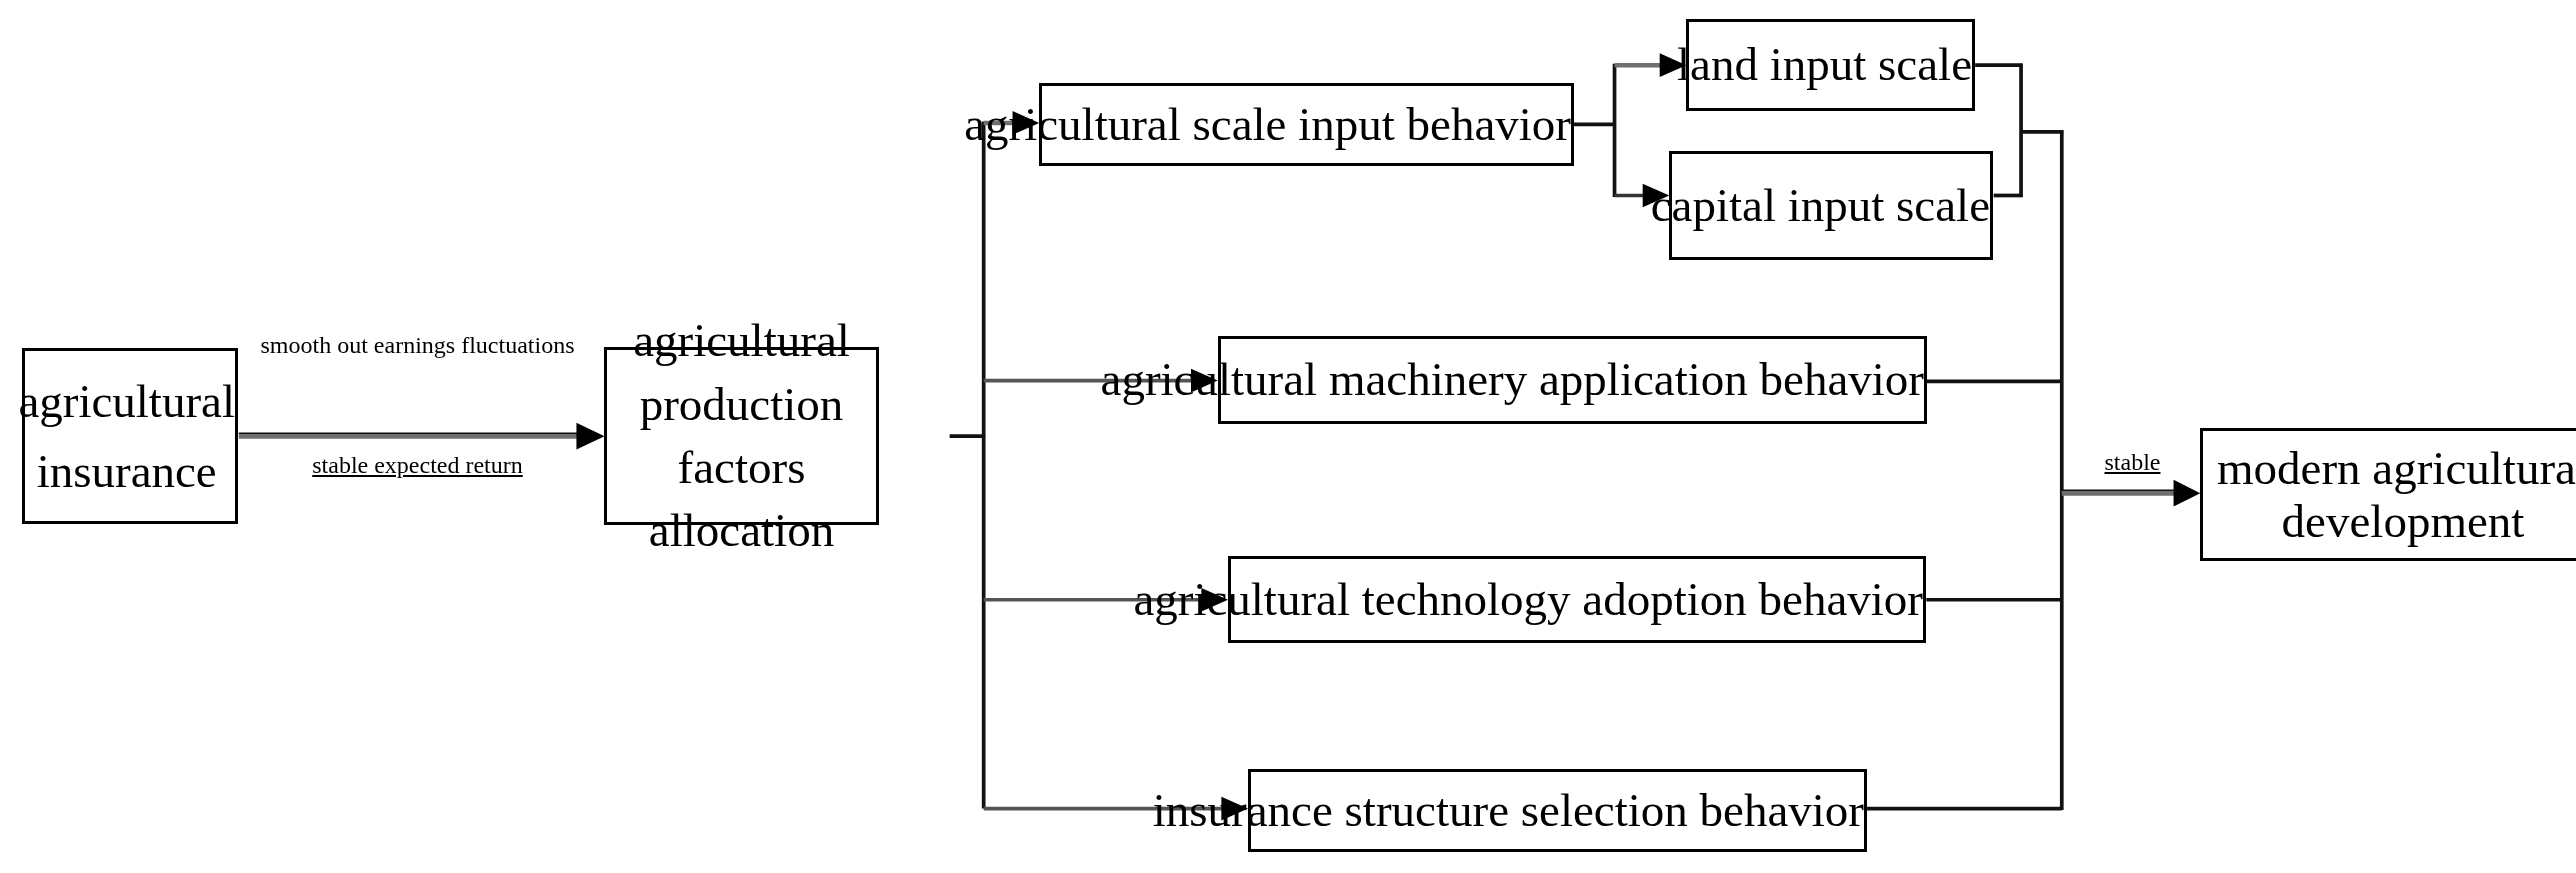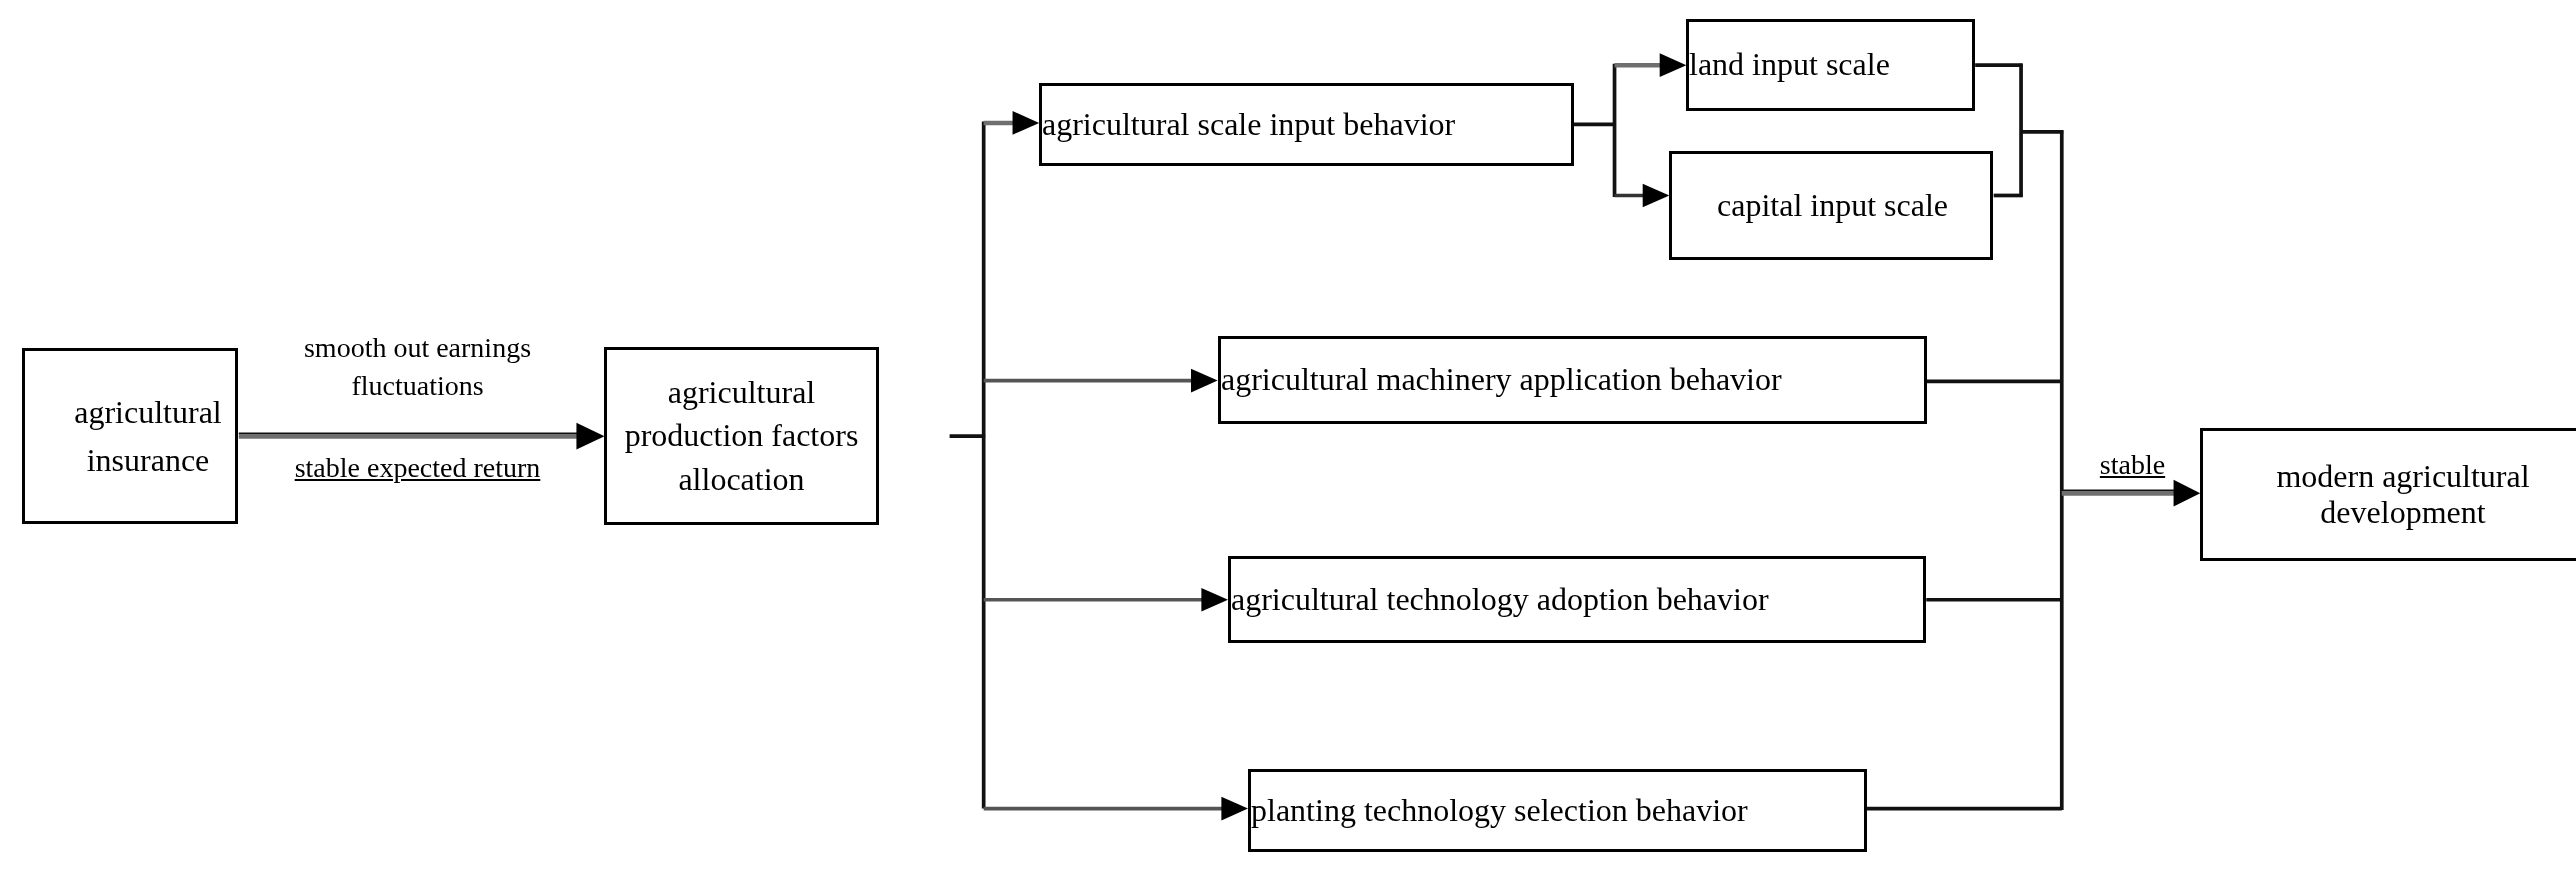--- a/index.html
+++ b/index.html
@@ -24,33 +24,33 @@
     width: 2576px;
     height: 873px;
   }
   .node {
     position: absolute;
     box-sizing: border-box;
     background: #ffffff;
     border: 3.7px solid #000000;
     display: flex;
     align-items: center;
-    justify-content: flex-start;
+    justify-content: flex-end;
     text-align: center;
-    font-size: 32px;
+    font-size: 47px;
     line-height: 1.35;
     color: #000000;
   }
   .node.single { white-space: nowrap; }
   .node.loose  { line-height: 1.5; padding-left: 36px; }
   .node.tight  { line-height: 1.12; }
   .edge-label {
     position: absolute;
     text-align: center;
-    font-size: 28px;
+    font-size: 24px;
     line-height: 1.34;
     color: #000000;
   }
   .edge-label.single { white-space: nowrap; text-decoration: underline; }
 </style>
 </head>
 <body>
 
 <div id="canvas">
 
@@ -122,21 +122,21 @@
 
   <div class="node single" style="left:1218px; top:336px; width:709px; height:88px;">
     <span>agricultural machinery application behavior</span>
   </div>
 
   <div class="node single" style="left:1228px; top:556px; width:698px; height:87px;">
     <span>agricultural technology adoption behavior</span>
   </div>
 
   <div class="node single" style="left:1248px; top:769px; width:619px; height:83px;">
-    <span>planting technology selection behavior</span>
+    <span>insurance structure selection behavior</span>
   </div>
 
   <div class="node tight" style="left:2200px; top:428px; width:406px; height:133px;">
     <span>modern agricultural development</span>
   </div>
 
   <div class="edge-label" style="left:247px; top:329px; width:341px;">
     <span>smooth out earnings fluctuations</span>
   </div>
 

